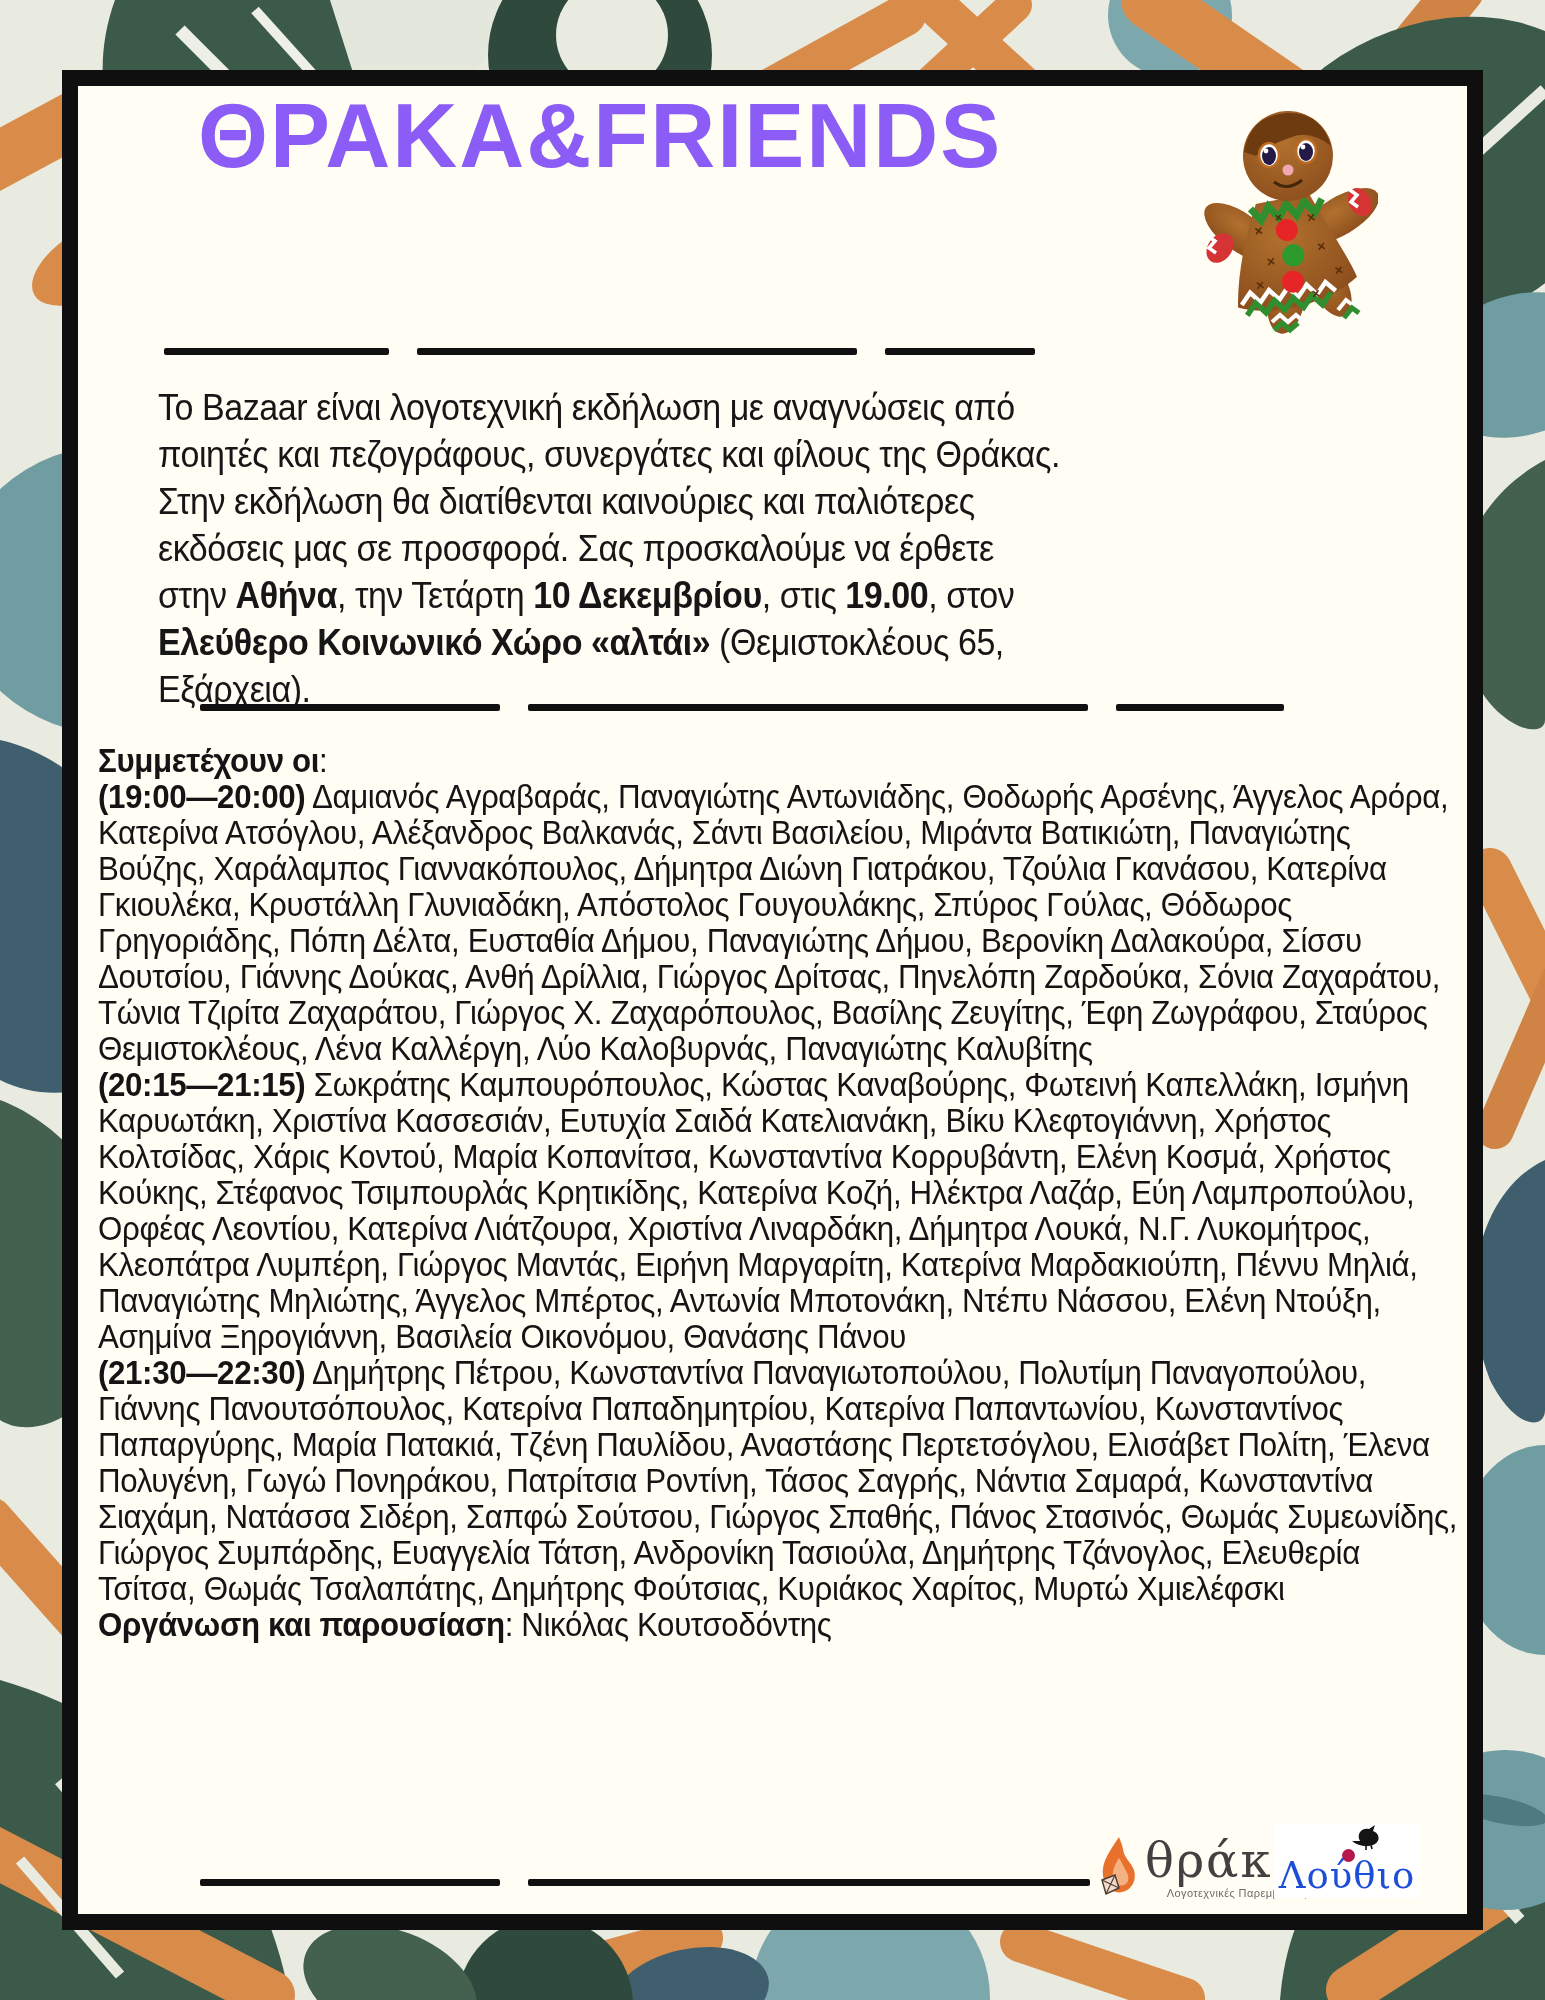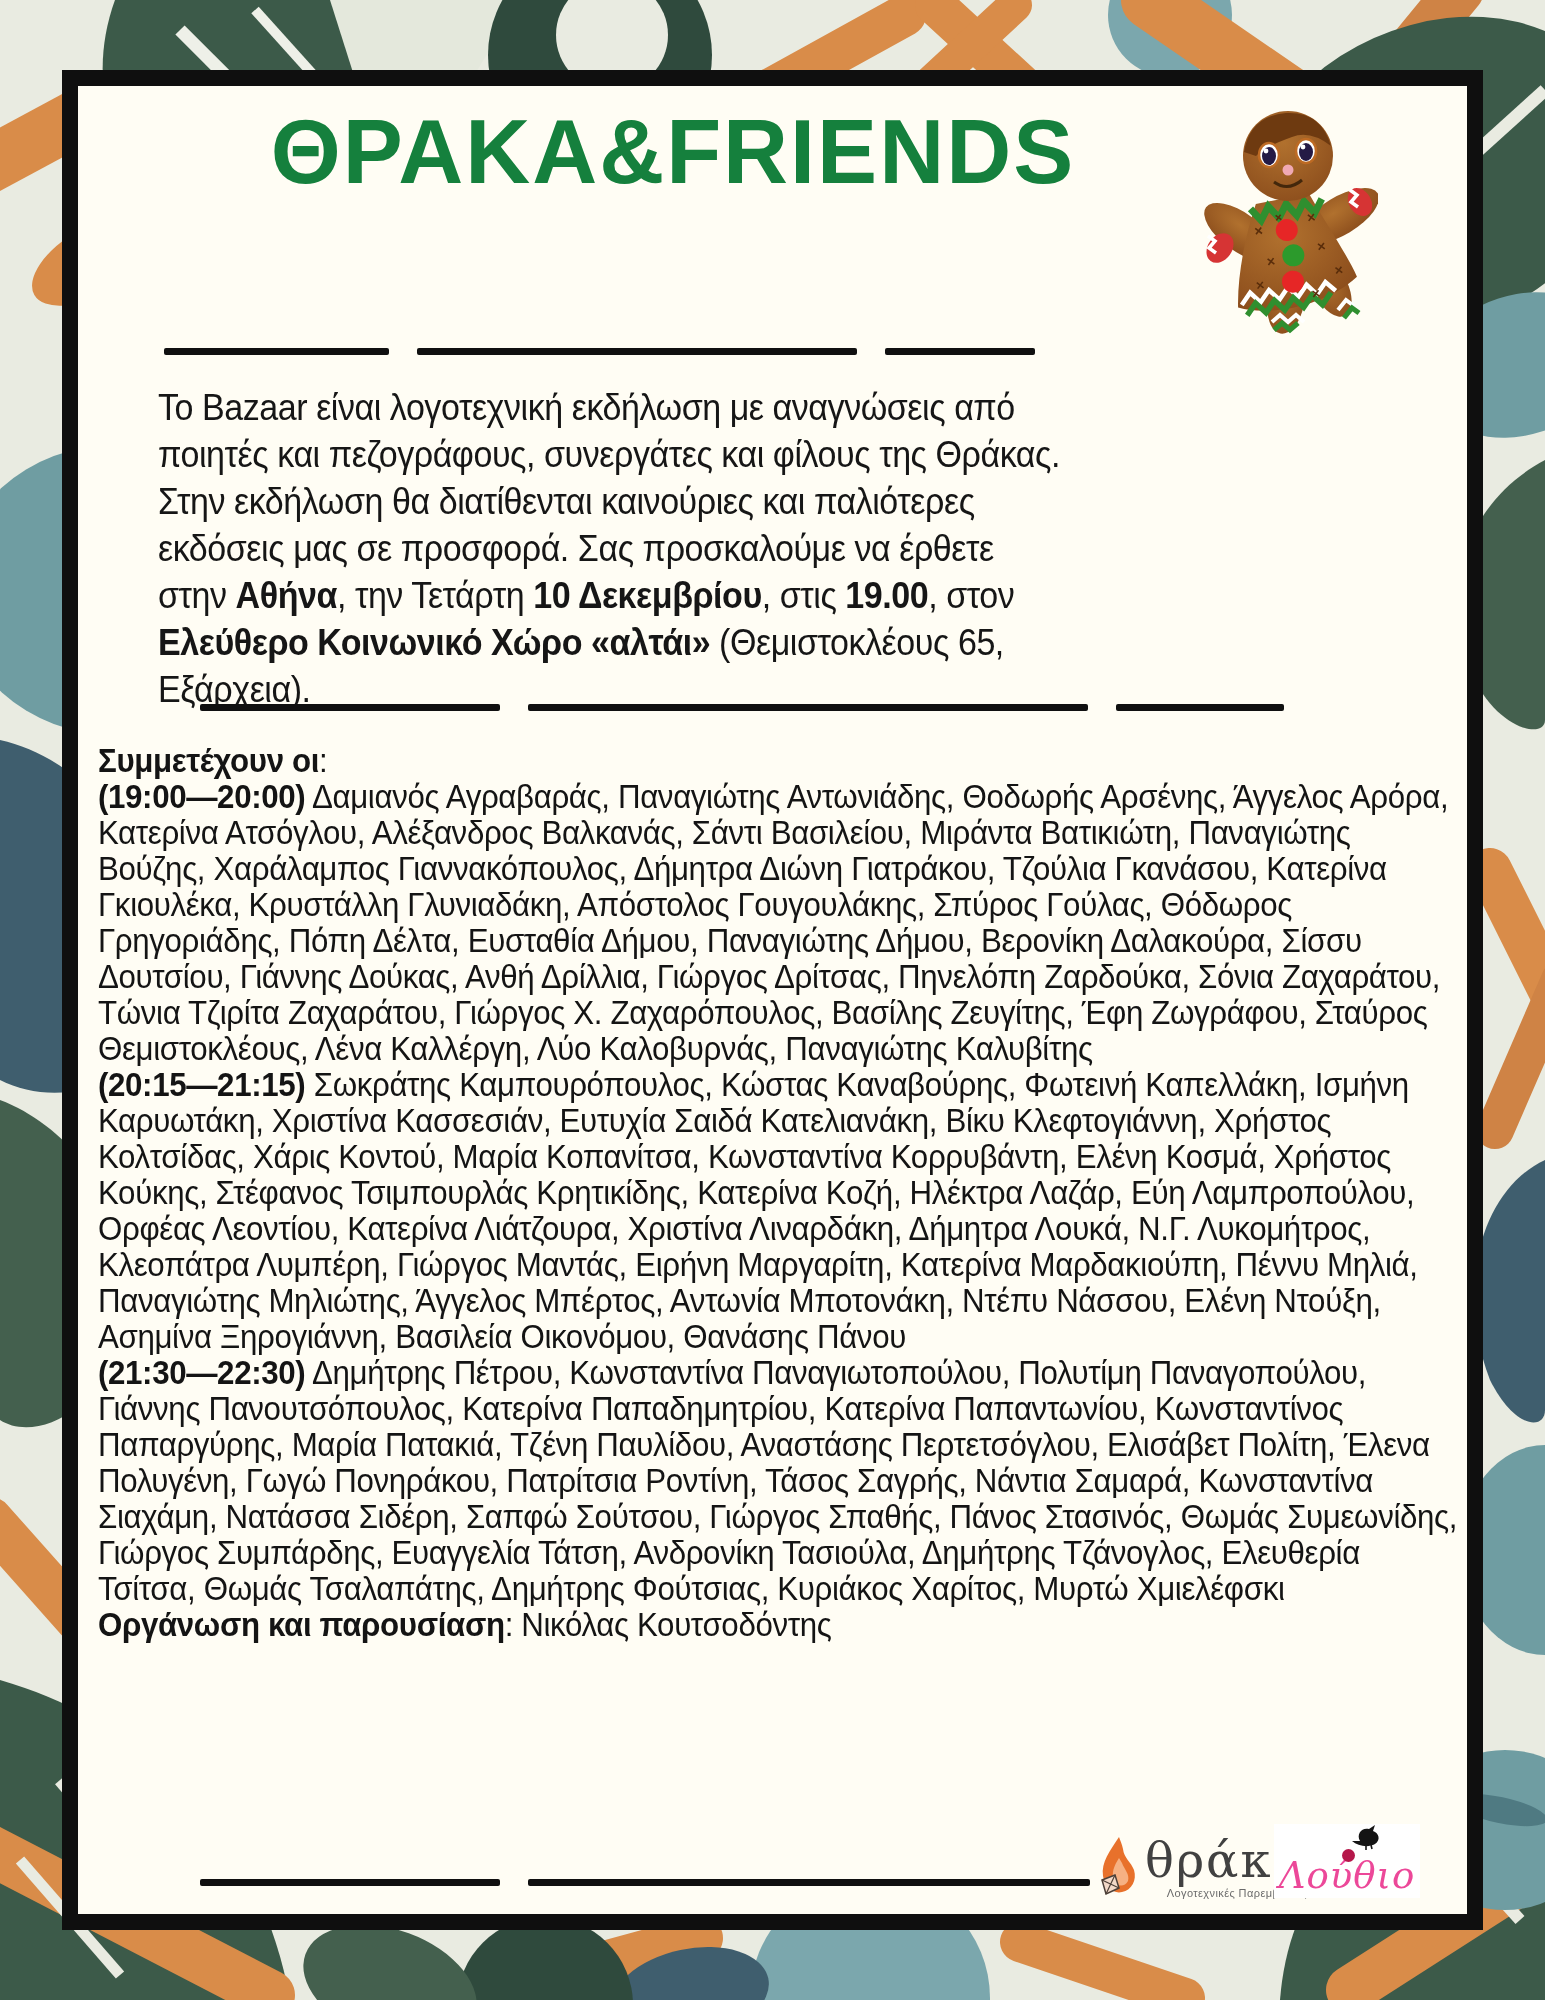--- a/index.html
+++ b/index.html
@@ -2,22 +2,22 @@
 <html><head>
 <meta charset="utf-8">
 <style>
   html,body{margin:0;padding:0;}
   body{width:1545px;height:2000px;position:relative;overflow:hidden;
        font-family:"Liberation Sans", sans-serif;background:#e9ebe1;}
   .bg{position:absolute;left:0;top:0;width:1545px;height:2000px;}
   .frame{position:absolute;left:62px;top:70px;width:1421px;height:1860px;
          box-sizing:border-box;border:16px solid #0f0f0f;background:#fffdf4;}
   .inner{position:relative;width:100%;height:100%;}
-  .title{position:absolute;left:120px;top:24px;width:950px;text-align:center;
-         font-weight:bold;color:#15803d;font-size:90px;line-height:0.95;letter-spacing:2px;}
+  .title{position:absolute;left:120px;top:8px;width:950px;text-align:left;
+         font-weight:bold;color:#8b5cf6;font-size:90px;line-height:0.95;letter-spacing:2px;}
   .ginger{position:absolute;left:1122px;top:20px;width:178px;height:232px;}
   .div-row{position:absolute;display:flex;gap:28px;}
   .seg{height:7px;background:#101010;border-radius:2px;}
   .r1{left:86px;top:262px;}
   .r2{left:122px;top:618px;}
   .r3{left:122px;top:1793px;}
   .intro{position:absolute;left:80px;top:298px;width:992px;margin:0;
          font-size:37px;line-height:47px;color:#161616;letter-spacing:-0.5px;
          transform:scaleX(0.92);transform-origin:0 0;}
   .intro b{font-weight:bold;}
@@ -25,22 +25,22 @@
         font-size:34px;line-height:36px;color:#141414;letter-spacing:-0.4px;
         transform:scaleX(0.92);transform-origin:0 0;}
   .list b{font-weight:bold;}
   .slot{margin:0;}
   .thraka{position:absolute;left:1018px;top:1750px;display:flex;align-items:flex-start;gap:7px;}
   .thraka-name{font-family:"DejaVu Serif", serif;font-size:48px;line-height:1.0;
                color:#414141;letter-spacing:2px;}
   .thraka-tag{font-size:11px;color:#6b6b6b;text-align:right;margin-top:3px;letter-spacing:0.4px;}
   .louthio{position:absolute;left:1196px;top:1738px;width:146px;height:74px;background:#ffffff;
            display:flex;align-items:flex-end;justify-content:center;padding-bottom:4px;box-sizing:border-box;}
-  .louthio-text{font-family:"DejaVu Serif", serif;font-style:italic;font-size:37px;
-                color:#ec4899;letter-spacing:1px;line-height:1;}
+  .louthio-text{font-family:"DejaVu Serif", serif;font-size:37px;
+                color:#1d4ed8;letter-spacing:1px;line-height:1;}
   .bird{position:absolute;top:1px;left:78px;}
   .red-dot{position:absolute;top:25px;left:68px;width:13px;height:13px;border-radius:50%;background:#b5174a;}
 </style>
 </head>
 <body>
 
 <svg class="bg" viewBox="0 0 1545 2000" preserveAspectRatio="none">
   <rect x="0" y="0" width="1545" height="2000" fill="#e9ebe1"></rect>
 
   <line x1="-20" y1="170" x2="240" y2="30" stroke="#d98c49" stroke-width="56" stroke-linecap="round"></line>

